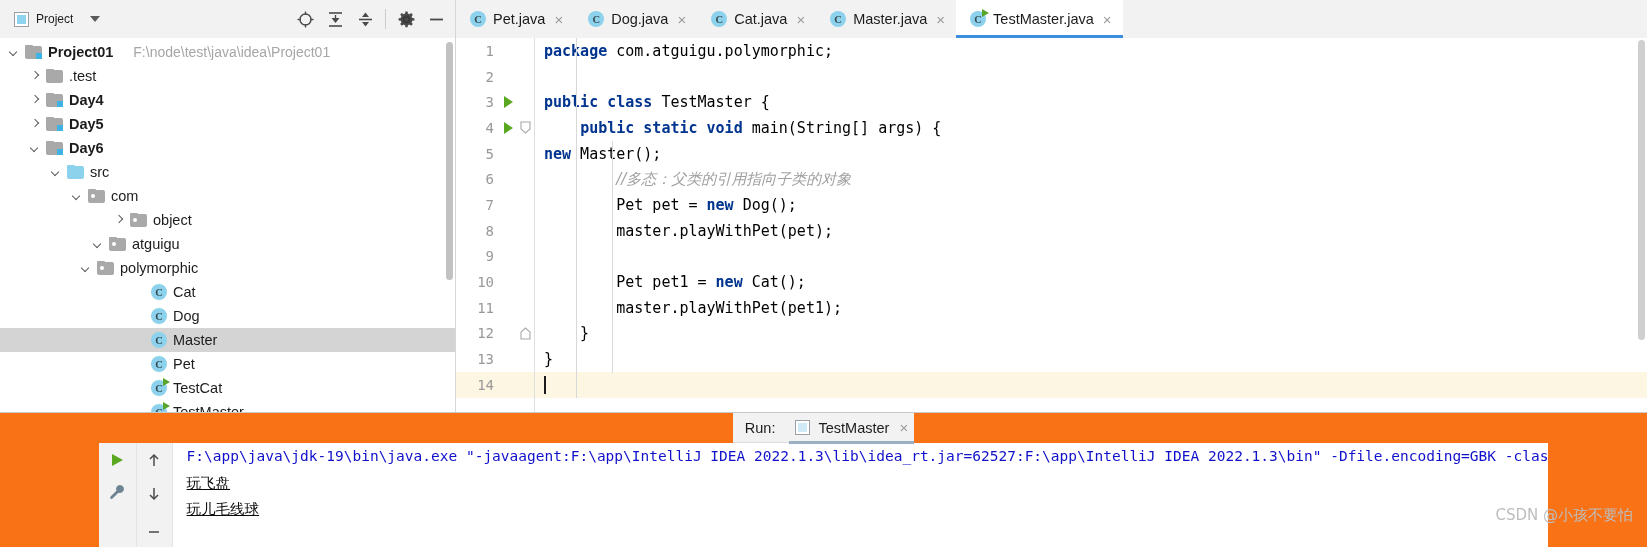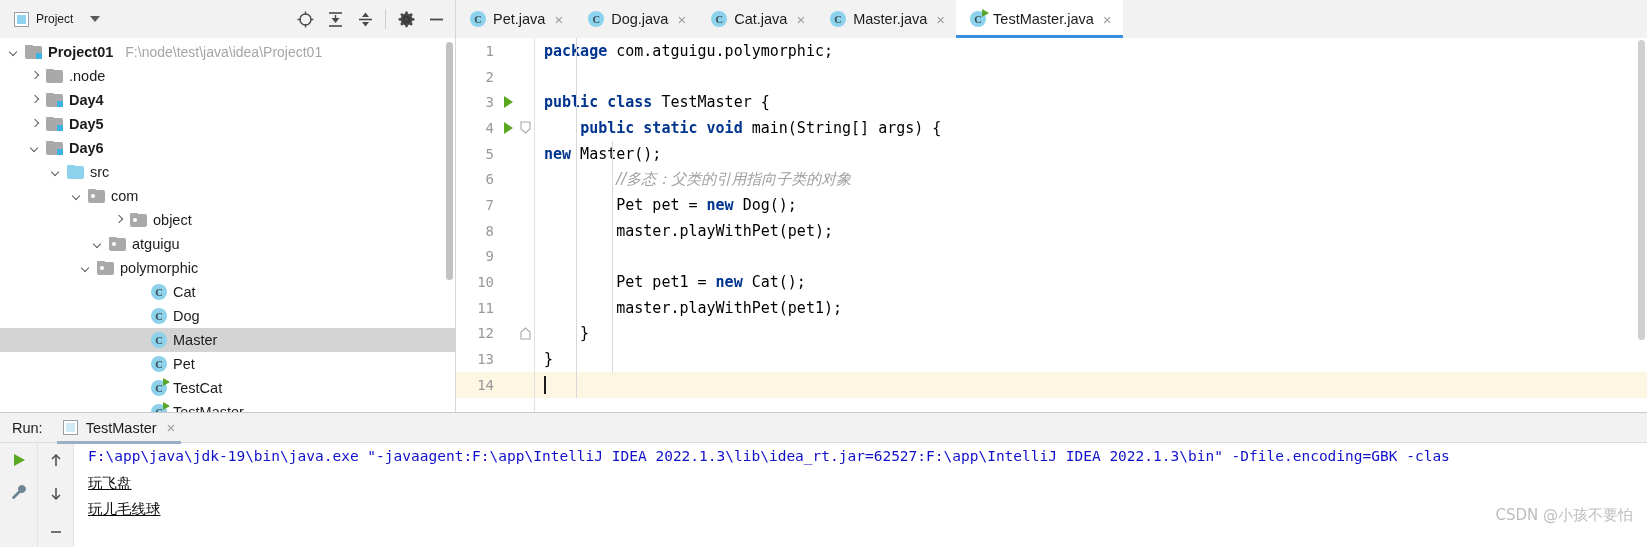--- a/index.html
+++ b/index.html
@@ -124,21 +124,21 @@
     position: absolute; right: 0px; bottom: 0px; width: 6px; height: 6px;
     background: #3fb3e3; z-index: 3;
   }
   .folder.src::before { background: #8cd2ec; }
   .folder.src::after { background: #8cd2ec; }
   .folder.pkg .dot {
     position: absolute; left: 3px; top: 5px; width: 4px; height: 4px;
     background: #ffffff; border-radius: 50%; z-index: 3;
   }
   .lbl-bold { font-weight: bold; }
-  .path-note { color: #a6a6a6; margin-left: 12px; font-size: 14px; }
+  .path-note { color: #a6a6a6; margin-left: 20px; font-size: 14px; }
   .file-icon-wrap { margin-right: 6px; display: flex; align-items: center; }
 
   .tree-scrollbar {
     position: absolute; right: 2px; top: 4px;
     width: 7px; height: 238px; background: #c2c2c2; border-radius: 4px;
   }
 
   .editor {
     flex: 1; background: #ffffff; position: relative; overflow: hidden;
     display: flex;
@@ -183,21 +183,21 @@
   .editor-vline {
     position: absolute; left: 0; top: 0; bottom: 0; width: 1px; background: #e0e0e0;
   }
   .editor-scrollbar {
     position: absolute; right: 2px; top: 2px; width: 7px; height: 300px;
     background: #cfcfcf; border-radius: 4px;
   }
 
   
   .runpanel { flex: 0 0 135px; display: flex; flex-direction: column;
-    border-top: 1px solid #c9c9c9; background: #f97316; }
+    border-top: 1px solid #c9c9c9; background: #f97316; align-items: center; }
   .run-header {
     height: 30px; flex: 0 0 30px; display: flex; align-items: center;
     background: #f2f2f2; padding-left: 12px; gap: 14px;
     border-bottom: 1px solid #dcdcdc;
   }
   .run-label { font-size: 14.5px; color: #1c1c1c; }
   .run-tab {
     display: flex; align-items: center; gap: 8px; font-size: 14.5px; color: #1c1c1c;
     cursor: pointer; position: relative; height: 30px; padding: 0 6px;
   }
@@ -326,21 +326,21 @@
           <span class="arrow down"></span>
           <span class="folder module">
             <span class="badge"></span>
           </span>
           <span class="lbl-bold">Project01</span>
           <span class="path-note">F:\node\test\java\idea\Project01</span>
         </div>
         <div class="row" style="padding-left: 29px;">
           <span class="arrow right"></span>
           <span class="folder"></span>
-          <span>.node</span>
+          <span>.test</span>
         </div>
         <div class="row" style="padding-left: 29px;">
           <span class="arrow right"></span>
           <span class="folder module">
             <span class="badge"></span>
           </span>
           <span class="lbl-bold">Day4</span>
         </div>
         <div class="row" style="padding-left: 29px;">
           <span class="arrow right"></span>

